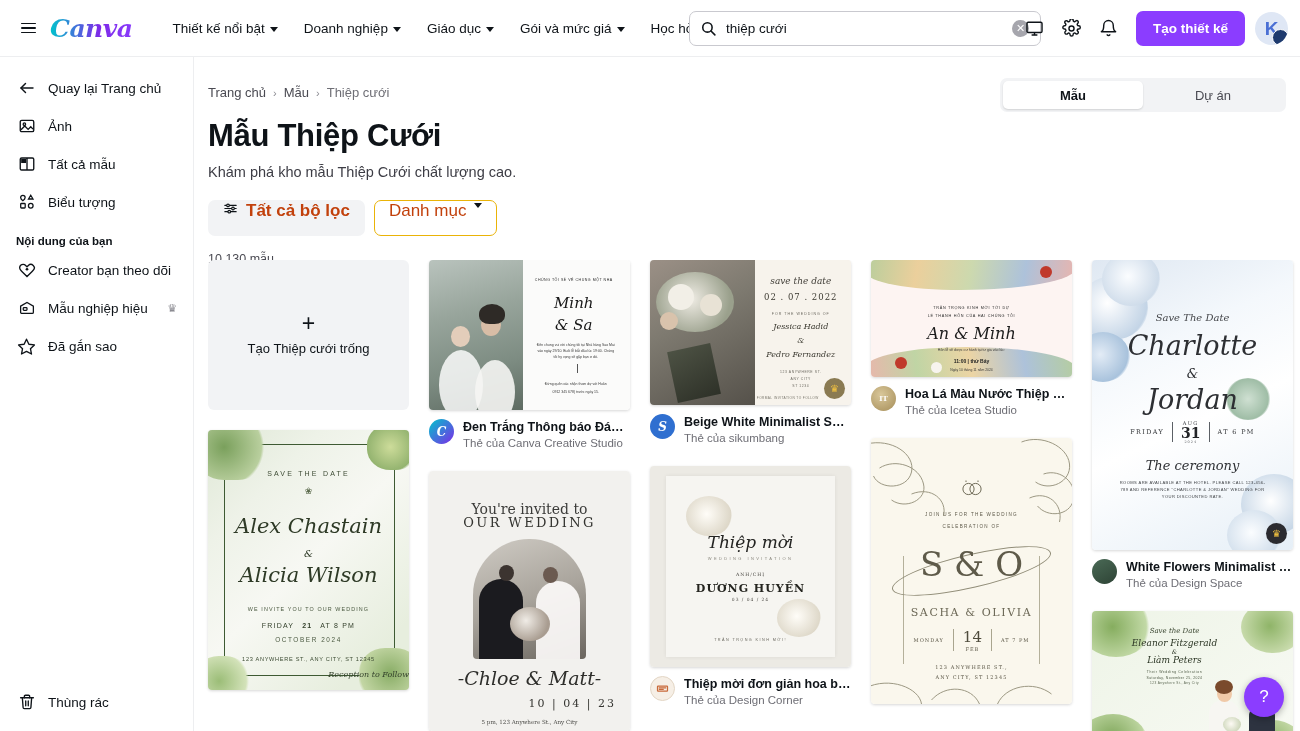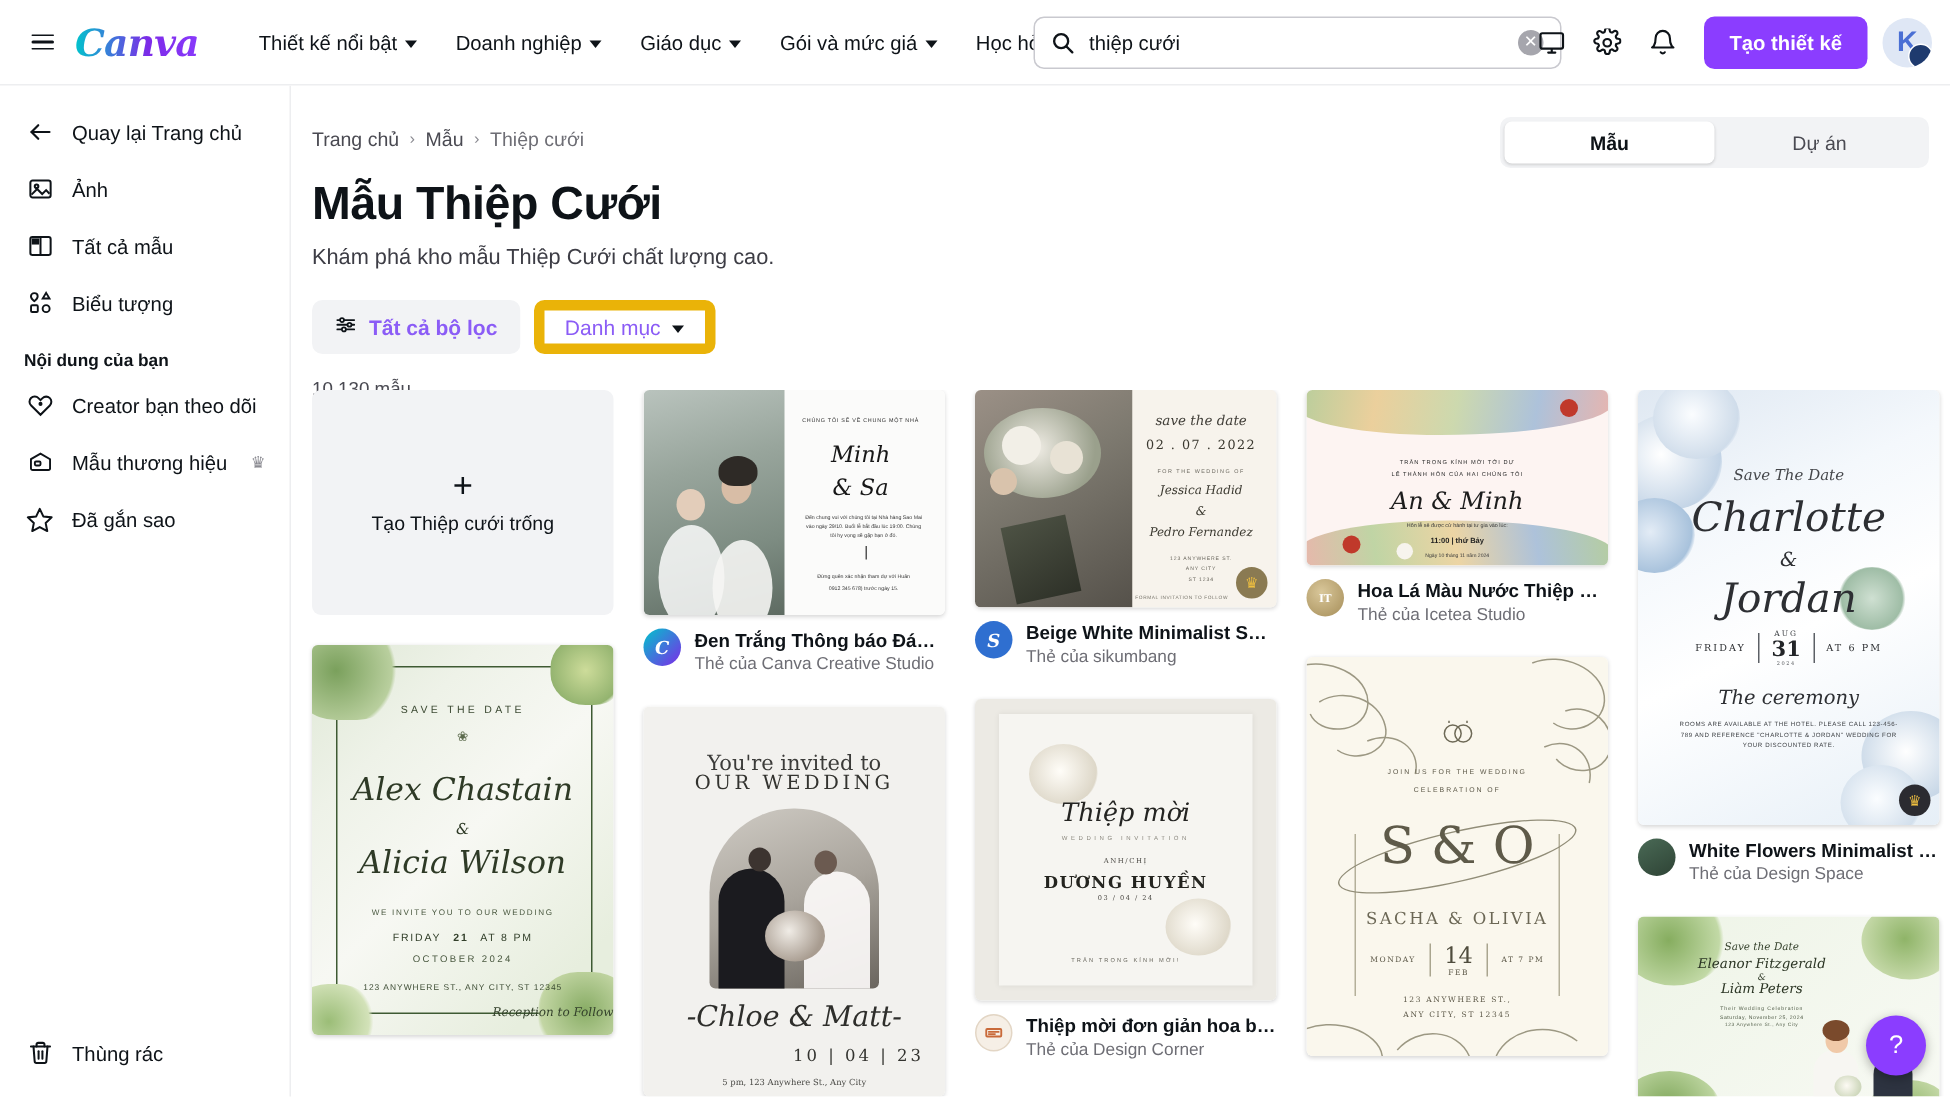--- a/index.html
+++ b/index.html
@@ -122,24 +122,24 @@
   .crumbs { display: flex; align-items: center; gap: 7px; padding: 28px 0 0 14px;
     font-size: 13px; }
   .crumb { color: #4a4a52; cursor: pointer; }
   .crumb.cur { color: #6e6e75; cursor: default; }
   .crumb-sep { color: #8b8b92; font-size: 11px; }
 
   .page-title { font-size: 31px; font-weight: 700; margin: 18px 0 0 14px; letter-spacing: -0.3px; }
   .page-sub { font-size: 14.5px; color: #3d3d45; margin: 10px 0 0 14px; }
 
   .filters { display: flex; gap: 9px; margin: 20px 0 0 14px; }
-  .fbtn { height: 36px; display: flex; align-items: center; gap: 8px; padding: 0 14px;
-    border-radius: 7px; font-size: 14px; cursor: pointer; background: #f2f3f5;
-    border: 1px solid transparent; color: #8b5cf6; font-weight: 700; }
-  .fbtn.outline { background: #fff; border: 7px solid #eab308; font-weight: 400; }
+  .fbtn { height: 36px; display: flex; gap: 8px; padding: 0 14px;
+    border-radius: 7px; font-size: 17px; cursor: pointer; background: #f2f3f5;
+    border: 1px solid transparent; color: #c2410c; font-weight: 700; }
+  .fbtn.outline { background: #fff; border: 1px solid #eab308; font-weight: 400; }
   .count { font-size: 12.5px; color: #4a4a52; margin: 16px 0 0 14px; }
 
   
   .grid { position: absolute; left: 0; top: 203px; width: 1106px; height: 471px;
     overflow: hidden; padding-left: 14px; }
   .cols { display: flex; gap: 20px; }
   .col { width: 201px; display: flex; flex-direction: column; gap: 20px; }
 
   .card { cursor: pointer; }
   .thumb { position: relative; border-radius: 4px; overflow: hidden;
@@ -316,21 +316,21 @@
     <span class="lbl">Creator bạn theo dõi</span>
   </div>
 
   <div class="navitem">
     <span class="navicon">
       <svg width="18" height="18" viewBox="0 0 24 24" fill="none" stroke="#0e1318" stroke-width="1.7">
         <path d="M3.5 9.5l8.5-5 8.5 5v8a1.6 1.6 0 0 1-1.6 1.6H5.1A1.6 1.6 0 0 1 3.5 17.5z"></path>
         <rect x="7" y="11.5" width="5" height="3.6" rx="1"></rect>
         </svg>
     </span>
-    <span class="lbl">Mẫu thương hiệu</span>
+    <span class="lbl">Mẫu nghiệp hiệu</span>
     <span class="crown">♛</span>
   </div>
 
   <div class="navitem">
     <span class="navicon">
       <svg width="19" height="19" viewBox="0 0 24 24" fill="none" stroke="#0e1318" stroke-width="1.7" stroke-linejoin="round">
           <polygon points="12,2.8 15,9.2 22,10 17,14.8 18.3,21.5 12,18.2 5.7,21.5 7,14.8 2,10 9,9.2"></polygon>
         </svg>
     </span>
     <span class="lbl">Đã gắn sao</span>

